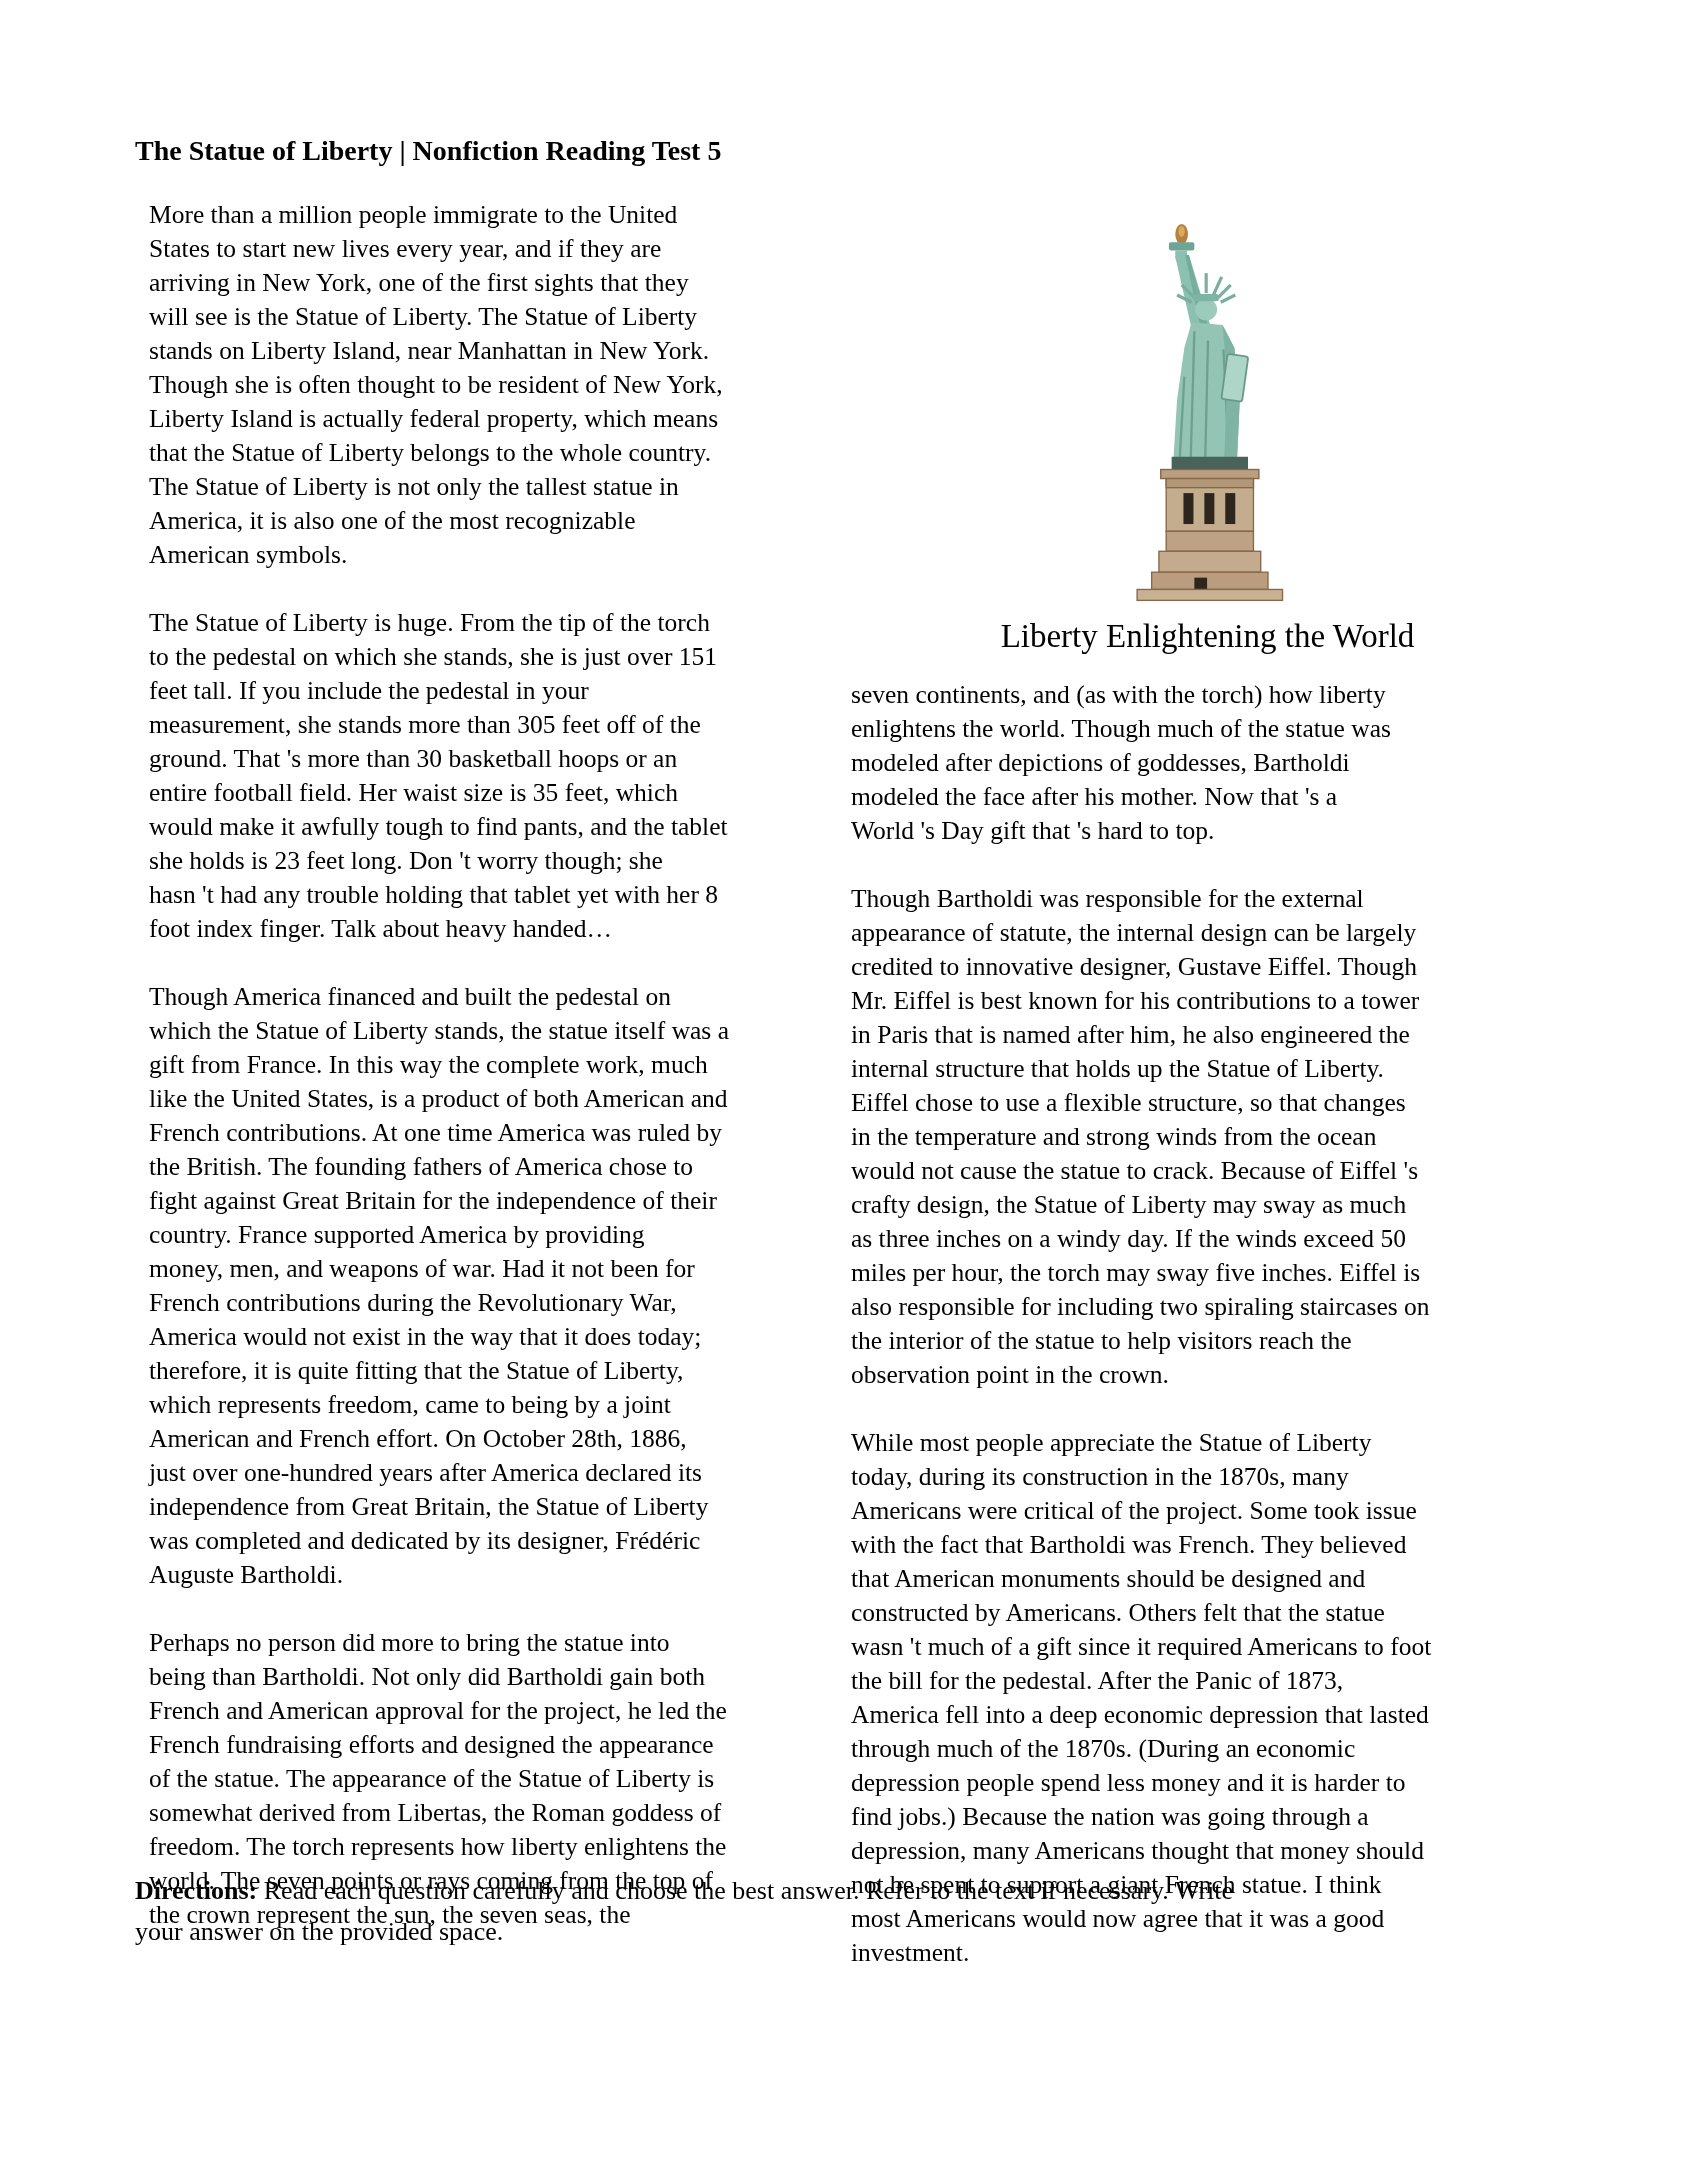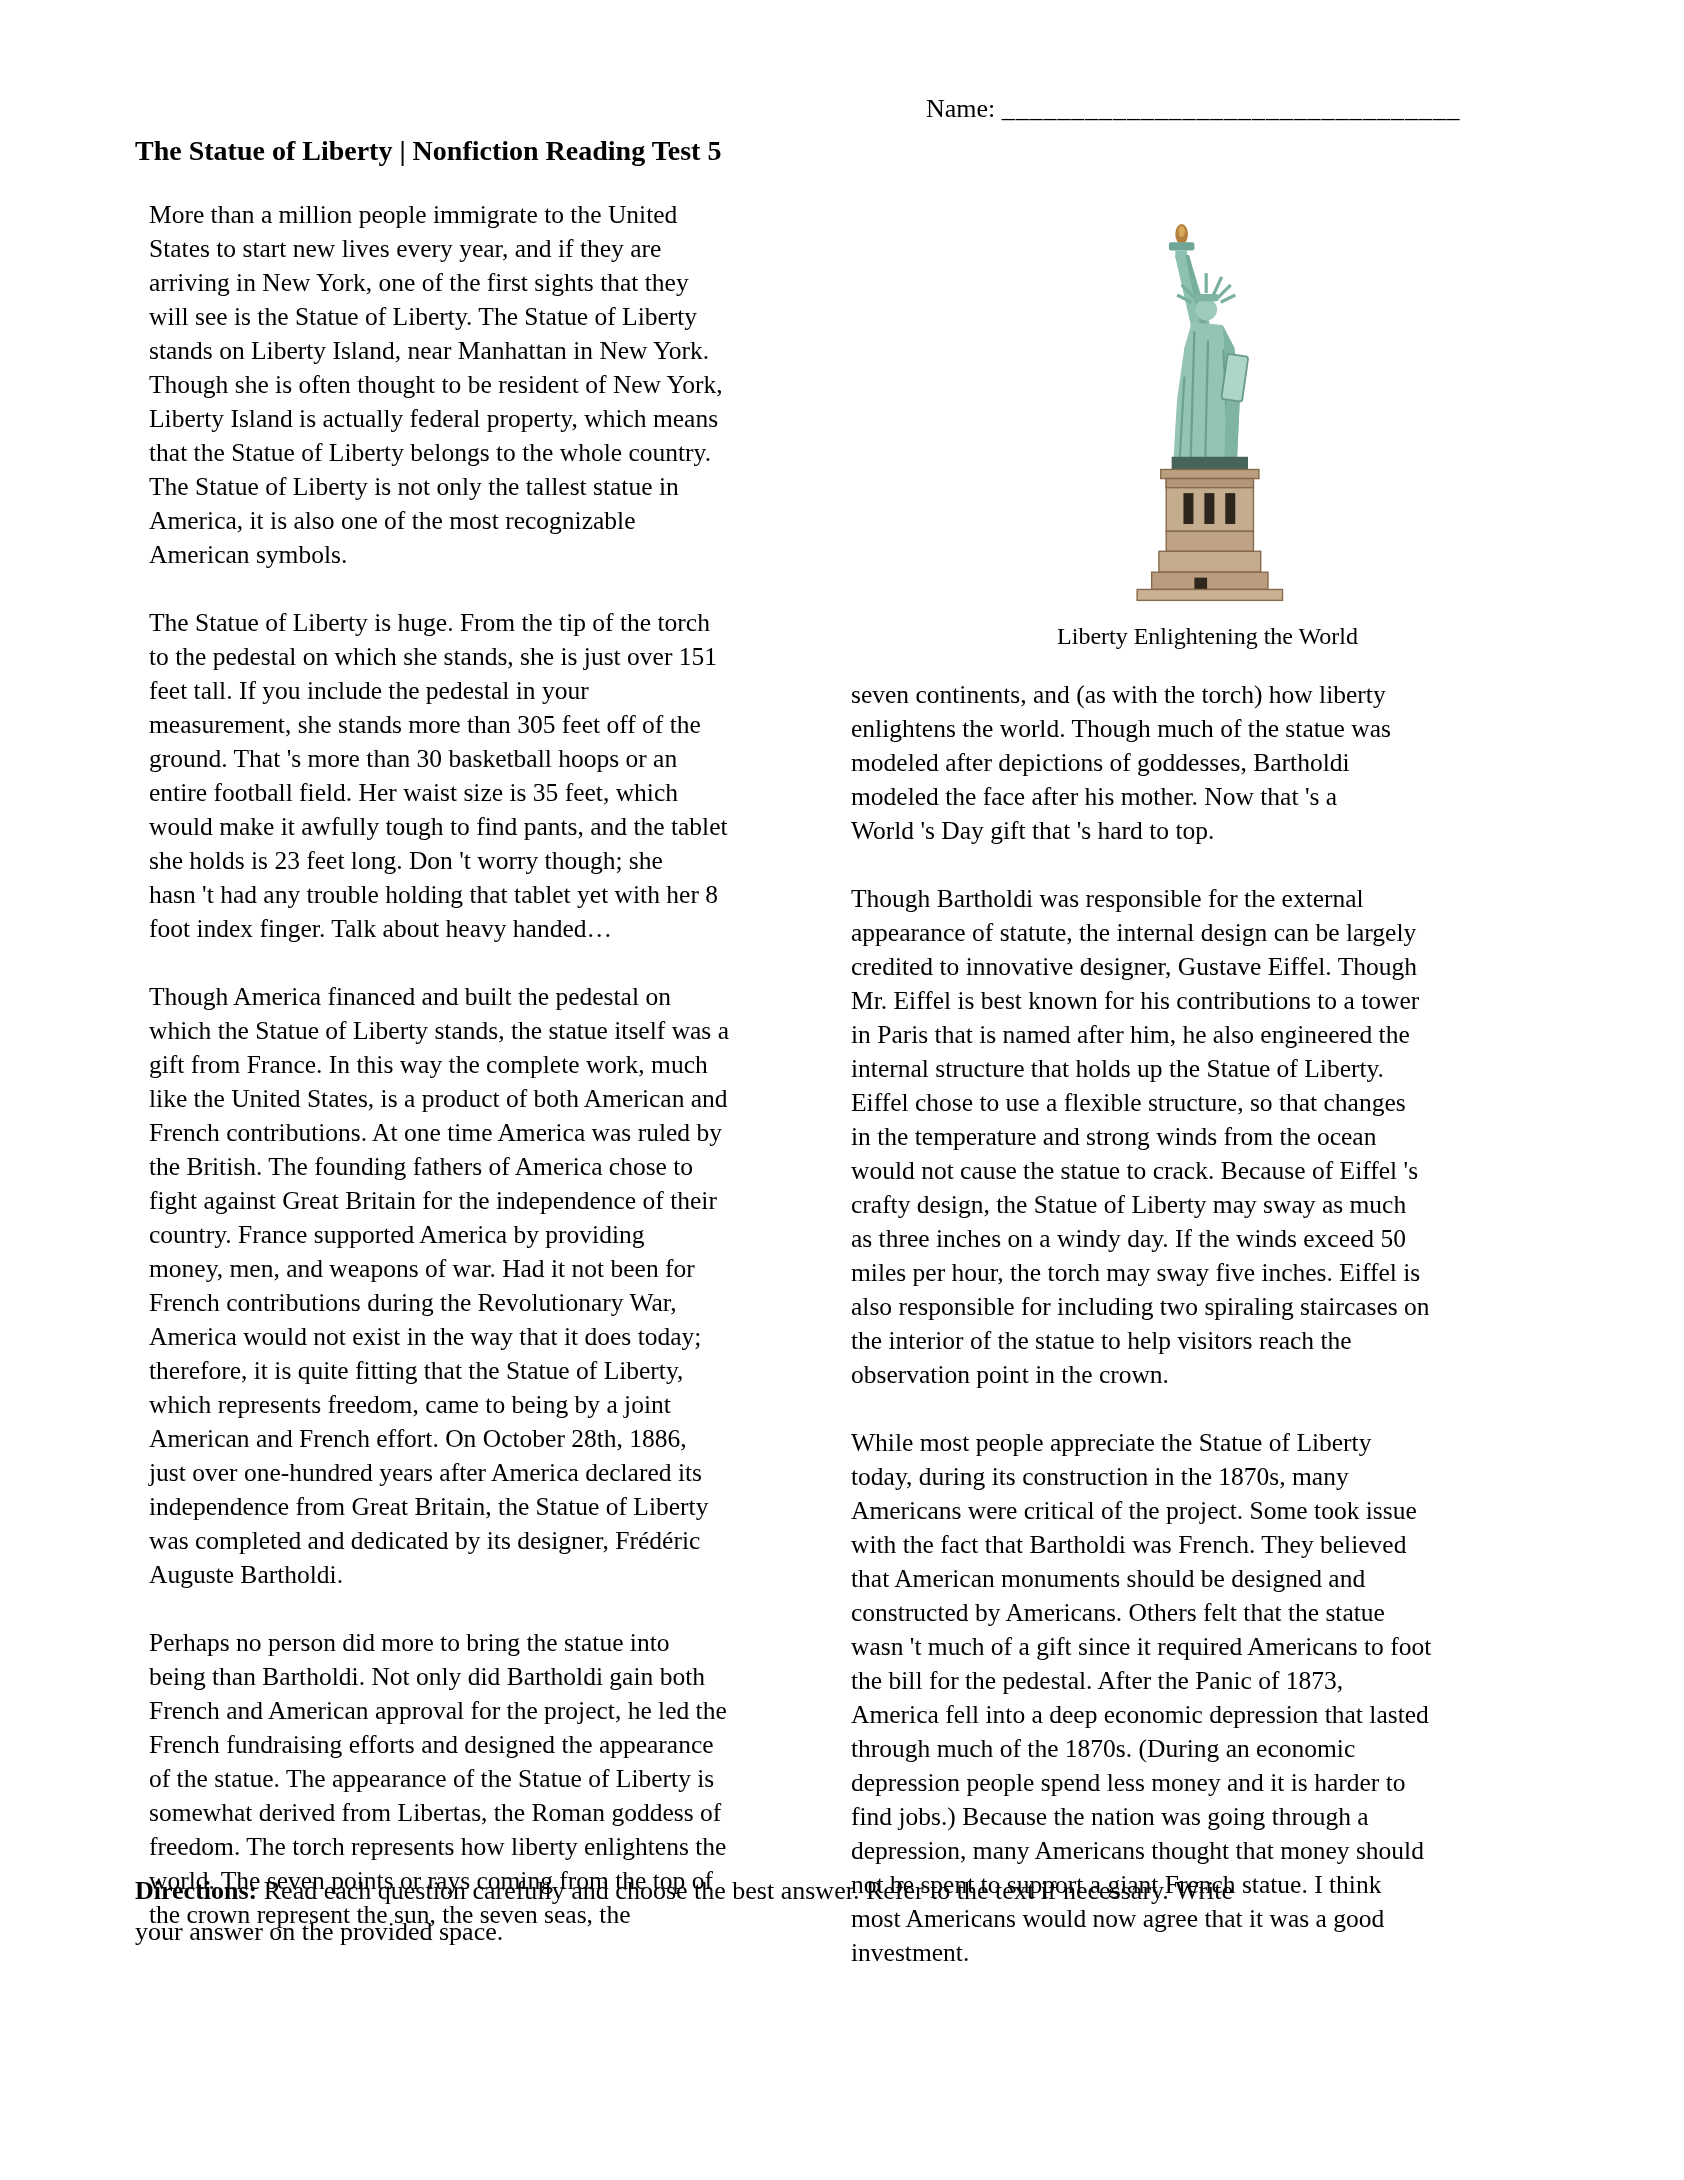--- a/index.html
+++ b/index.html
@@ -37,43 +37,39 @@
     font-size:25.5px;
     line-height:34px;
     white-space:pre-line;
   }
   .col-left{left:149px;width:723px;font-family:Liberation Serif, serif;}
   .col-right{left:851px;top:195px;width:713px;}
   figure{margin:0 0 25.5px 0;text-align:center;}
   .statue-svg{display:block;margin:0 auto;width:300px;height:409px;}
   figcaption{
     margin-top:14.5px;
-    font-size:24px;
+    font-size:33px;
     line-height:34px;
   }
   .directions{
     position:absolute;
     left:135px;
     top:1870px;
     width:1432px;
     font-size:26px;
     line-height:41px;
     white-space:pre-line;
   }
   .directions strong{font-weight:bold;}
 </style>
 </head>
 <body>
 
 <div class="page">
 
-  <div class="name-line">
-    <span>Name:</span>
-    <span class="blank">_________________________________</span>
-  </div>
 
   <h1 class="doc-title">The Statue of Liberty | Nonfiction Reading Test 5</h1>
 
   <div class="col col-left">
     <p>More than a million people immigrate to the United
 States to start new lives every year, and if they are
 arriving in New York, one of the first sights that they
 will see is the Statue of Liberty. The Statue of Liberty
 stands on Liberty Island, near Manhattan in New York.
 Though she is often thought to be resident of New York,

